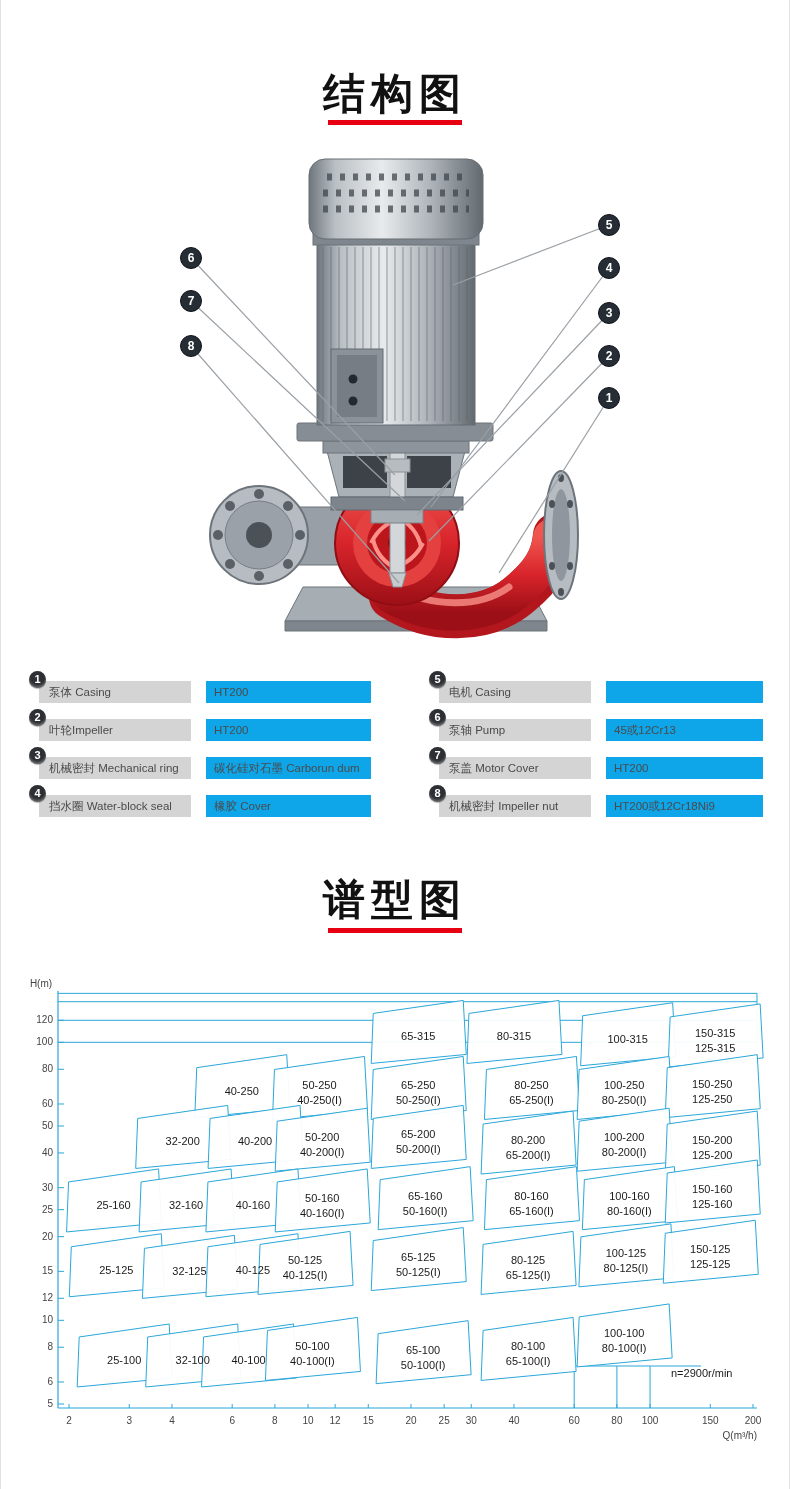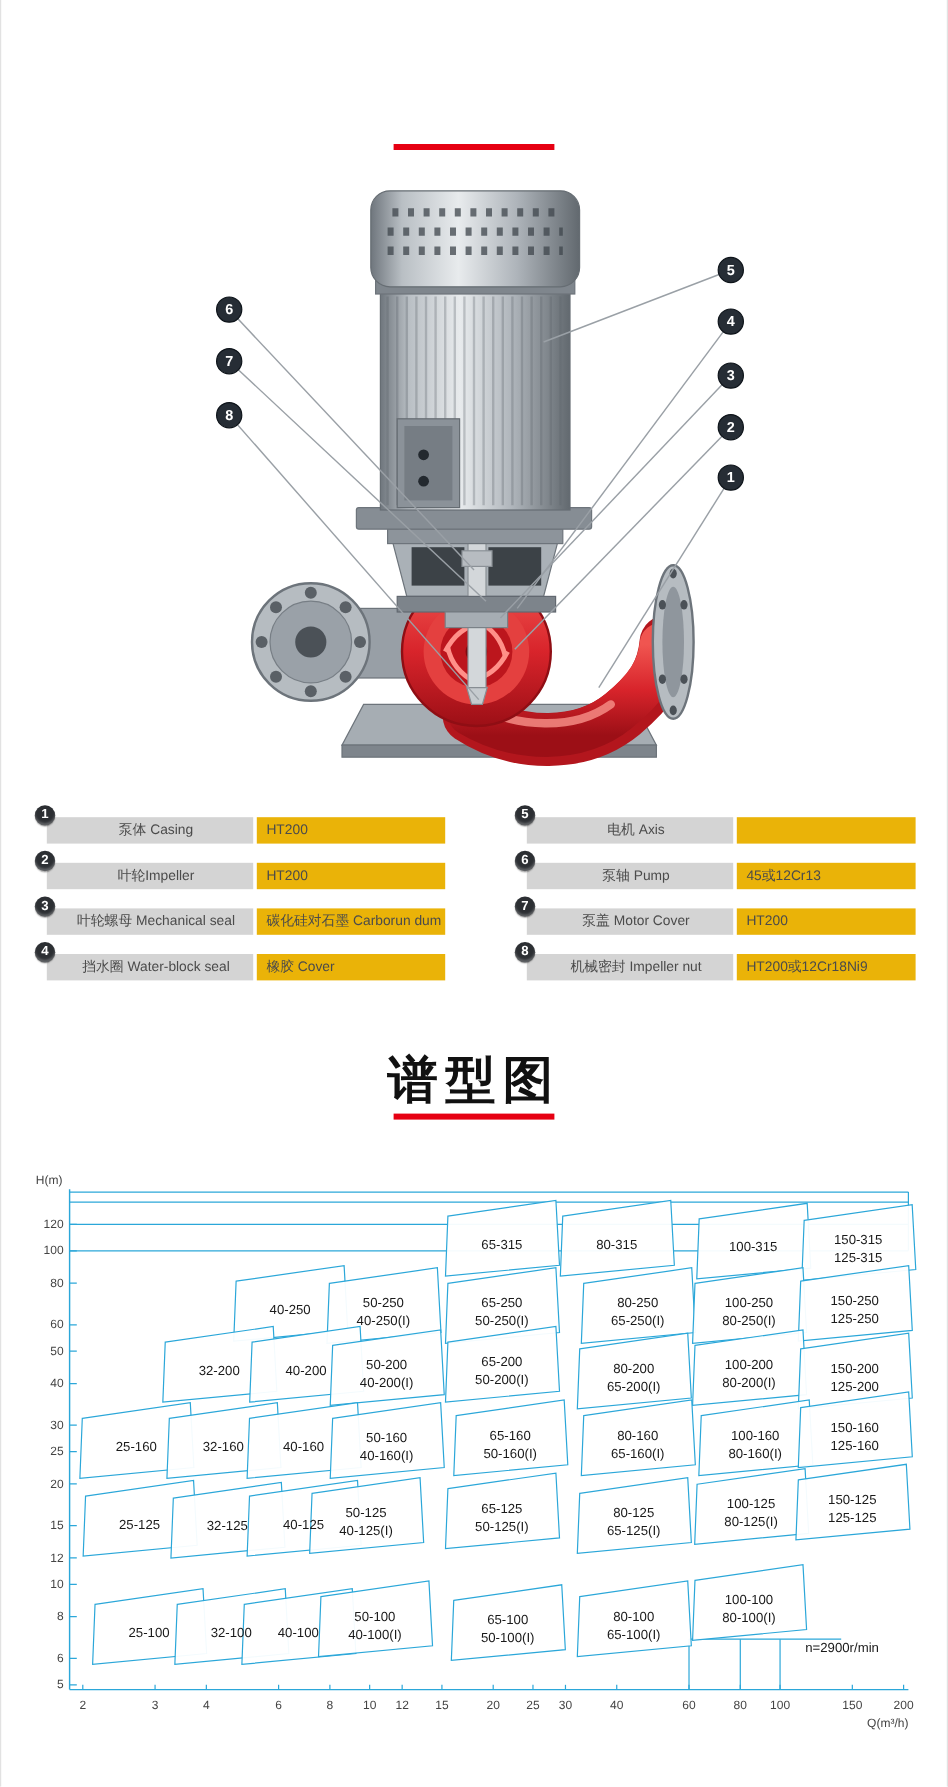--- a/index.html
+++ b/index.html
@@ -23,36 +23,37 @@
   #chart-underline { top:928px; }
 
   #pump-svg { position:absolute; top:135px; left:0; }
   #chart-svg { position:absolute; top:975px; left:0; }
 
   .parts-col { position:absolute; top:681px; }
   #parts-left  { left:38px;  width:332px; }
   #parts-right { left:438px; width:324px; }
 
   .part-row { position:relative; display:flex; height:22px; margin-bottom:16px; }
-  .part-name { width:172px; background:#d4d4d4; color:#4b4b4b; font-size:11.5px;
-               line-height:22px; padding-left:10px; white-space:nowrap; overflow:hidden;text-align:center; }
-  .part-mat  { flex:1; margin-left:3px; background:#eab308; color:#4b4b4b; font-size:11.5px;
+  .part-name { width:152px; background:#d4d4d4; color:#4b4b4b; font-size:11.5px;
+               line-height:22px; padding-left:10px; white-space:nowrap; overflow:hidden; }
+  .part-mat  { flex:1; margin-left:15px; background:#0ea5e9; color:#4b4b4b; font-size:11.5px;
                line-height:22px; padding-left:8px; white-space:nowrap; overflow:hidden; }
   .part-badge { position:absolute; left:-10px; top:-10px; width:17px; height:17px;
                 border-radius:50%; background:#2c2f33; color:#fff; font-size:11px;
                 font-weight:bold; text-align:center; line-height:17px; z-index:2;
                 box-shadow: inset 0 -2px 2px rgba(255,255,255,.25), 0 1px 1px rgba(0,0,0,.3); }
 
   svg text { font-family:"Liberation Sans","DejaVu Sans",sans-serif; }
 </style>
 </head>
 <body>
 
 <div class="page">
 
+  <h1 class="sec-title" id="structure-title">结构图</h1>
   <div class="underline" id="structure-underline" style="background: rgb(230, 0, 18);"></div>
 
   <svg id="pump-svg" width="790" height="535" viewBox="0 0 790 535">
     <defs>
       <linearGradient id="gCyl" x1="0" y1="0" x2="1" y2="0">
         <stop offset="0" stop-color="#6f767d"></stop>
         <stop offset="0.15" stop-color="#b9bfc4"></stop>
         <stop offset="0.42" stop-color="#e8ebed"></stop>
         <stop offset="0.7" stop-color="#aeb4ba"></stop>
         <stop offset="1" stop-color="#62696f"></stop>
@@ -188,33 +189,33 @@
         <div class="part-name">泵体 Casing</div>
         <div class="part-mat">HT200</div>
       </div>
       <div class="part-row">
         <span class="part-badge">2</span>
         <div class="part-name">叶轮Impeller</div>
         <div class="part-mat">HT200</div>
       </div>
       <div class="part-row">
         <span class="part-badge">3</span>
-        <div class="part-name">叶轮螺母 Mechanical seal</div>
+        <div class="part-name">机械密封 Mechanical ring</div>
         <div class="part-mat">碳化硅对石墨 Carborun dum</div>
       </div>
       <div class="part-row">
         <span class="part-badge">4</span>
         <div class="part-name">挡水圈 Water-block seal</div>
         <div class="part-mat">橡胶 Cover</div>
       </div>
     </div>
   <div class="parts-col" id="parts-right">
       <div class="part-row">
         <span class="part-badge">5</span>
-        <div class="part-name">电机 Axis</div>
+        <div class="part-name">电机 Casing</div>
         <div class="part-mat"></div>
       </div>
       <div class="part-row">
         <span class="part-badge">6</span>
         <div class="part-name">泵轴 Pump</div>
         <div class="part-mat">45或12Cr13</div>
       </div>
       <div class="part-row">
         <span class="part-badge">7</span>
         <div class="part-name">泵盖 Motor Cover</div>

